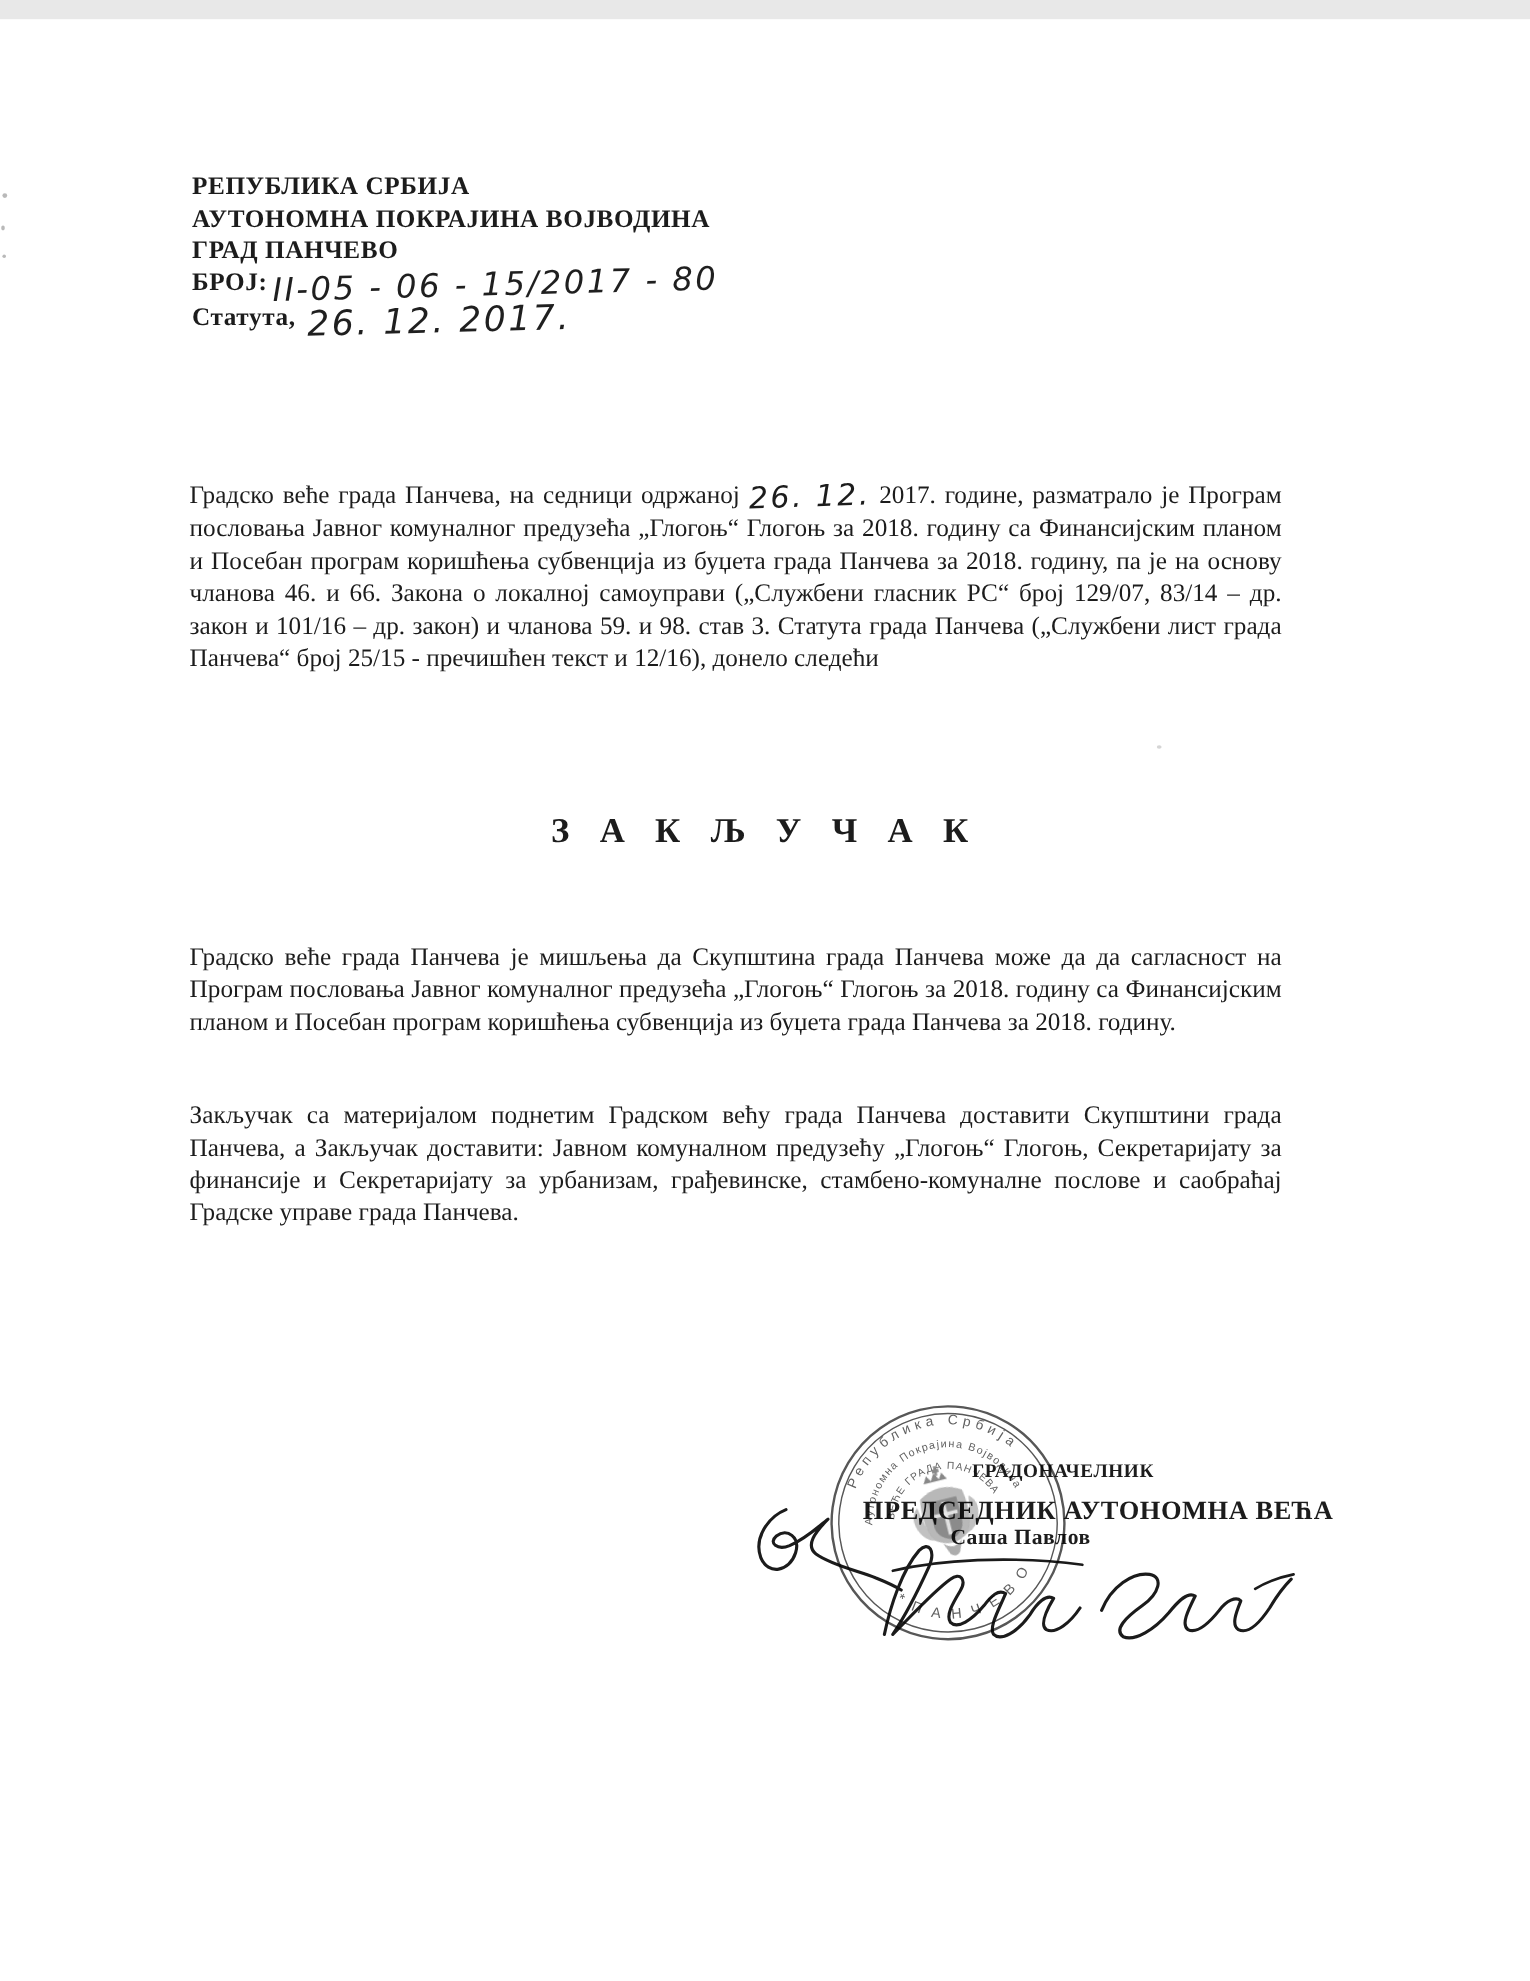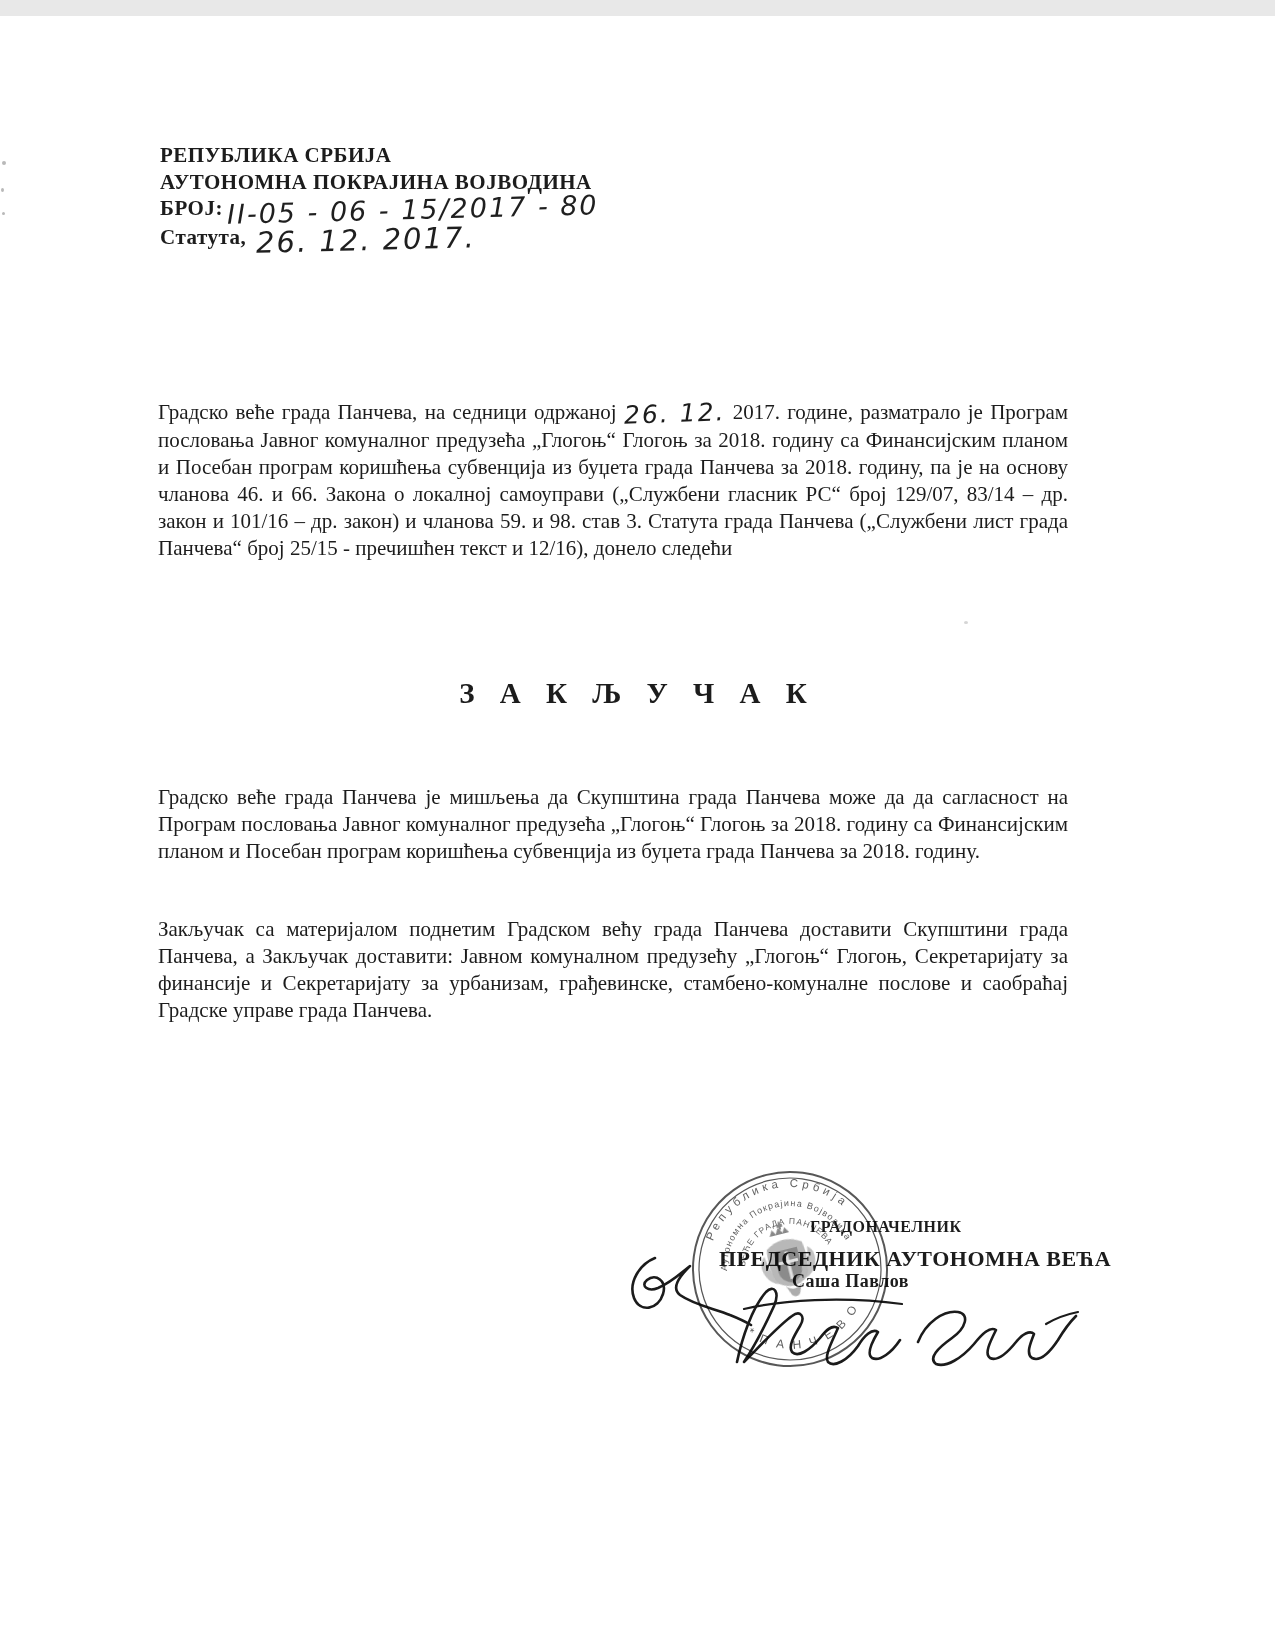--- a/index.html
+++ b/index.html
@@ -73,20 +73,21 @@
   <div>
     <div class="speck" style="left:2px;top:145px;width:4px;height:4px;"></div>
     <div class="speck" style="left:1px;top:172px;width:3px;height:4px;"></div>
     <div class="speck" style="left:2px;top:196px;width:3px;height:3px;"></div>
     <div class="speck" style="left:964px;top:605px;width:4px;height:3px;opacity:.6;"></div>
   </div>
 
   <div class="letterhead">
     <div>РЕПУБЛИКА СРБИЈА</div>
     <div>АУТОНОМНА ПОКРАЈИНА ВОЈВОДИНА</div>
+    <div>ГРАД ПАНЧЕВО</div>
     <div class="num-row"><span>БРОЈ:</span><span class="hw">II-05 - 06 - 15/2017 - 80</span></div>
     <div class="place-row"><span>Статута,</span><span class="hw">26. 12. 2017.</span></div>
   </div>
 
   <div class="para p1"><span>Градско веће града Панчева, на седници одржаној</span> <span class="hw-inline">26. 12.</span> <span>2017. године, разматрало је Програм пословања Јавног комуналног предузећа „Глогоњ“ Глогоњ за 2018. годину са Финансијским планом и Посебан програм коришћења субвенција из буџета града Панчева за 2018. годину, па је на основу чланова 46. и 66. Закона о локалној самоуправи („Службени гласник РС“ број 129/07, 83/14 – др. закон и 101/16 – др. закон) и чланова 59. и 98. став 3. Статута града Панчева („Службени лист града Панчева“ број 25/15 - пречишћен текст и 12/16), донело следећи</span></div>
 
   <div class="conclusion-heading">З А К Љ У Ч А К</div>
 
   <div class="para p2">Градско веће града Панчева је мишљења да Скупштина града Панчева може да да сагласност на Програм пословања Јавног комуналног предузећа „Глогоњ“ Глогоњ за 2018. годину са Финансијским планом и Посебан програм коришћења субвенција из буџета града Панчева за 2018. годину.</div>
 

